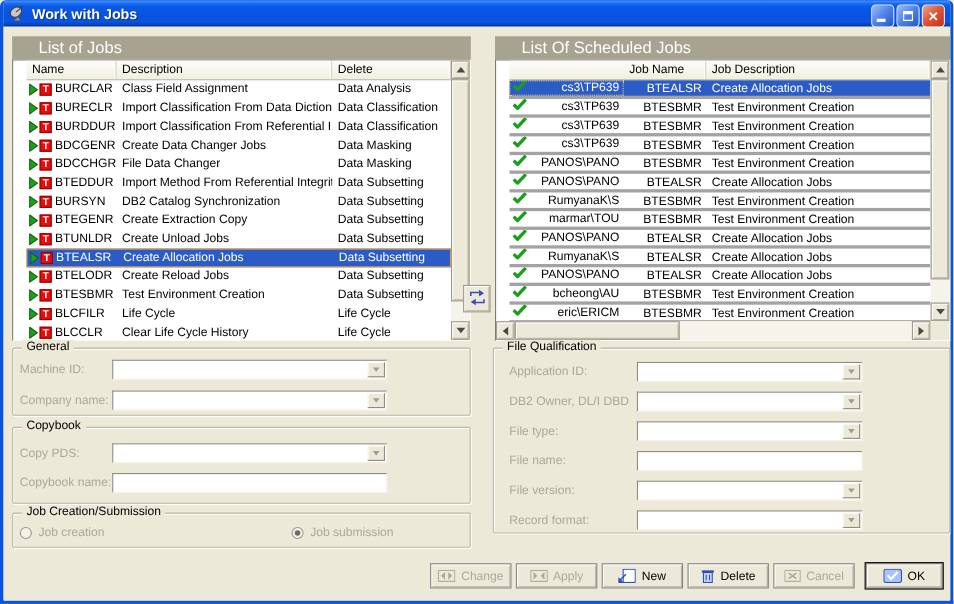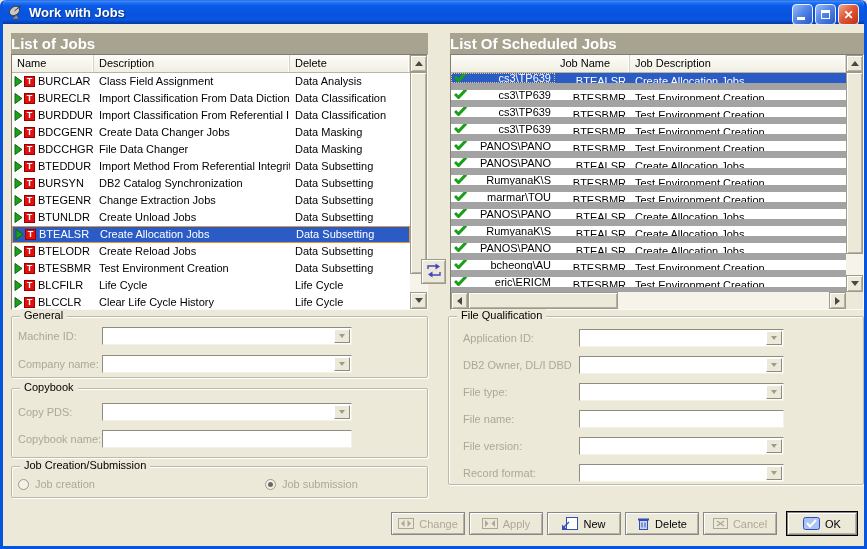--- a/index.html
+++ b/index.html
@@ -21,40 +21,40 @@
   .winbtn { width:21px; height:21px; border-radius:4px; border:1px solid #EAF2FF;
     display:flex; align-items:center; justify-content:center; position:relative;
     background:linear-gradient(135deg,#9CBCF8 0%,#5586E8 45%,#2358C8 100%); }
   .winbtn.close { background:linear-gradient(135deg,#F0A88E 0%,#E05838 45%,#C03010 100%); }
   .glyph-min { position:absolute; left:4px; bottom:4px; width:8px; height:3px; background:#fff; }
   .glyph-max { width:9px; height:9px; border:1px solid #fff; border-top-width:3px; }
   .glyph-close { color:#fff; font-weight:bold; font-size:12px; line-height:1; }
 
   
   .panel-header { position:absolute; height:21px; background:#A7A390; color:#fff;
-    font-weight:bold; font-size:15px; line-height:21px; padding-left:0; }
+    font-weight:normal; font-size:15px; line-height:21px; padding-left:24px; }
   .ph-left { left:8px; top:33px; width:417px; }
   .ph-right { left:447px; top:33px; width:414px; }
 
   
   .listbox { position:absolute; top:54px; height:256px; background:#fff;
     border:1px solid #7E7C73; border-bottom-color:#FBFAF4; border-right-color:#FBFAF4; }
   .lb-left  { left:8px;   width:417px; }
   .lb-right { left:447px; width:414px; }
-  .list-content { position:absolute; left:0; top:0; bottom:0; overflow:hidden; }
+  .list-content { position:absolute; left:12px; top:0; bottom:0; overflow:hidden; }
   .lb-left  .list-content { right:17px; }
   .lb-right .list-content { right:17px; bottom:17px; }
 
   .colhead { display:flex; height:18px; background:linear-gradient(#FDFCF9,#F1EFE2);
     border-bottom:1px solid #B8B5A2; }
   .colhead .hcell { line-height:17px; padding-left:5px; border-right:1px solid #D5D2C5;
     box-shadow:-1px 0 0 #fff inset; white-space:nowrap; overflow:hidden; }
 
   .lrow, .rrow { display:flex; height:17px; line-height:17px; white-space:nowrap; cursor:default; }
-  .rrow { border-bottom:7px solid #a3a3a3; height:17px; line-height:16px; }
+  .rrow { border-bottom:3px solid #a3a3a3; height:17px; line-height:16px; }
   .cell { overflow:hidden; }
 
   
   .c-name { width:82px; display:flex; align-items:center; padding-left:2px; }
   .c-desc { width:196px; padding-left:5px; }
   .c-proc { flex:1; padding-left:5px; }
   .h-name { width:82px; } .h-desc { width:196px; } .h-proc { flex:1; }
 
   
   .c-user { width:104px; display:flex; align-items:center; justify-content:space-between; padding:0 4px 0 3px; }
@@ -272,21 +272,21 @@
           <div class="lrow">
             <div class="cell c-name">
               <span class="jobicon">
                 <svg width="9" height="11" viewBox="0 0 9 11">
                   <path d="M1 0.5 L8 5.5 L1 10.5 Z" fill="#1F9E1F" stroke="#0A6A0A"></path>
                 </svg>
                 <span class="tbox">T</span>
               </span>
               <span>BTEGENR</span>
             </div>
-            <div class="cell c-desc">Change Extraction Jobs</div>
+            <div class="cell c-desc">Create Extraction Copy</div>
             <div class="cell c-proc">Data Subsetting</div>
           </div>
           <div class="lrow">
             <div class="cell c-name">
               <span class="jobicon">
                 <svg width="9" height="11" viewBox="0 0 9 11">
                   <path d="M1 0.5 L8 5.5 L1 10.5 Z" fill="#1F9E1F" stroke="#0A6A0A"></path>
                 </svg>
                 <span class="tbox">T</span>
               </span>

